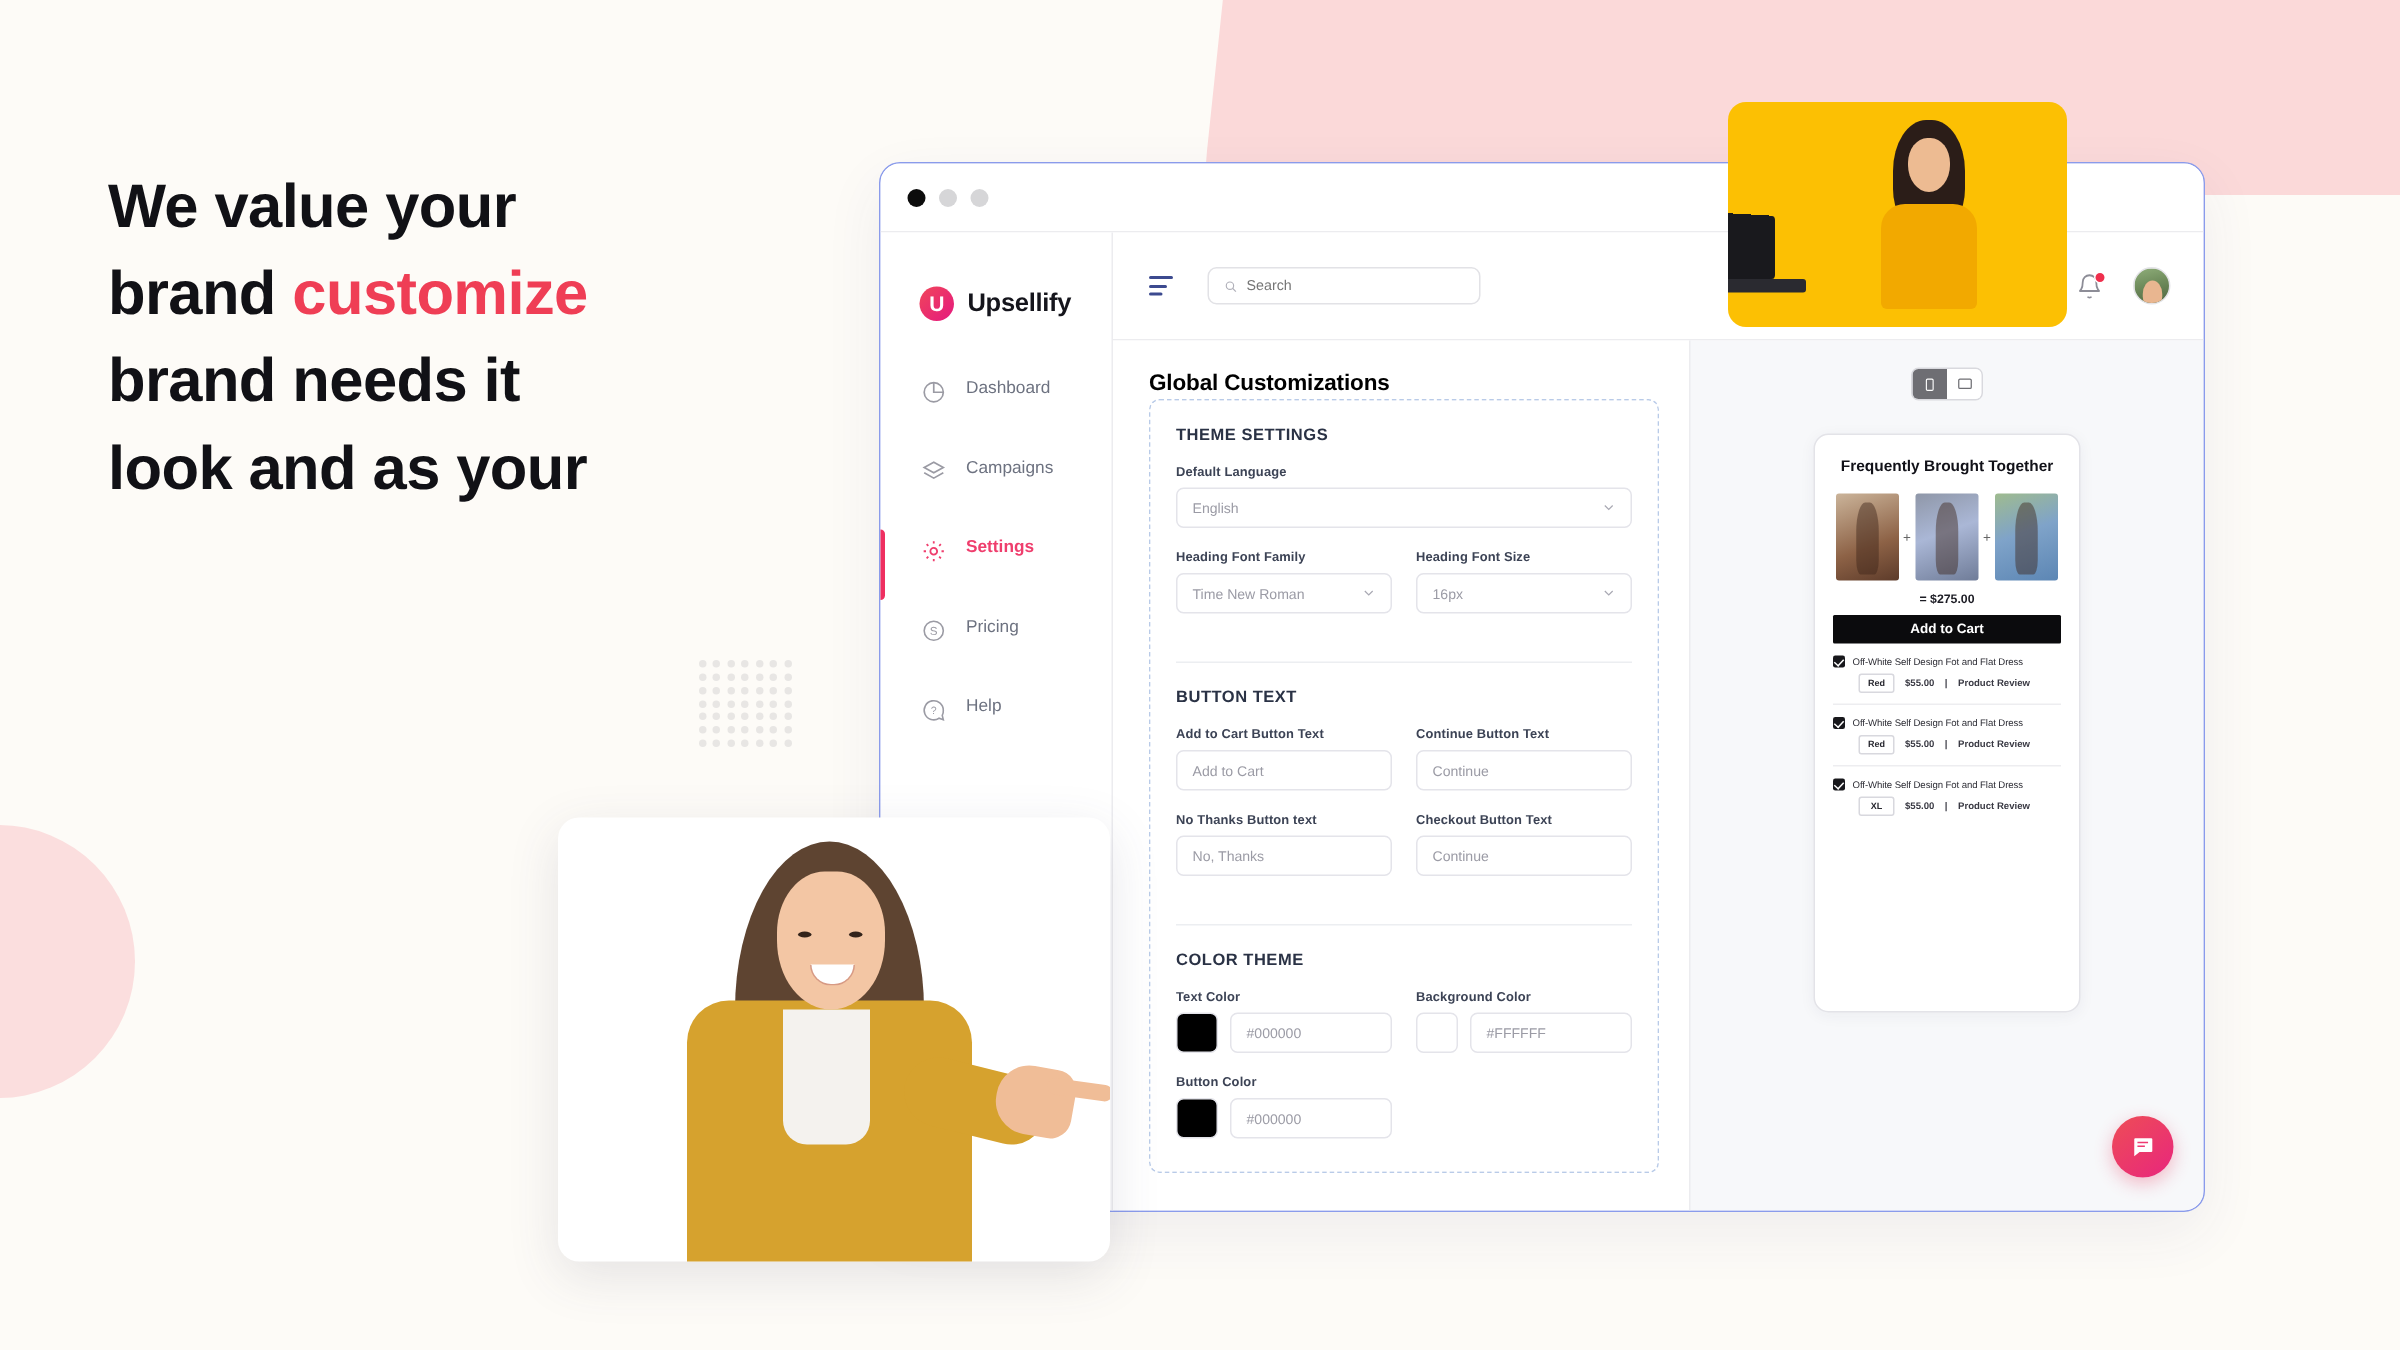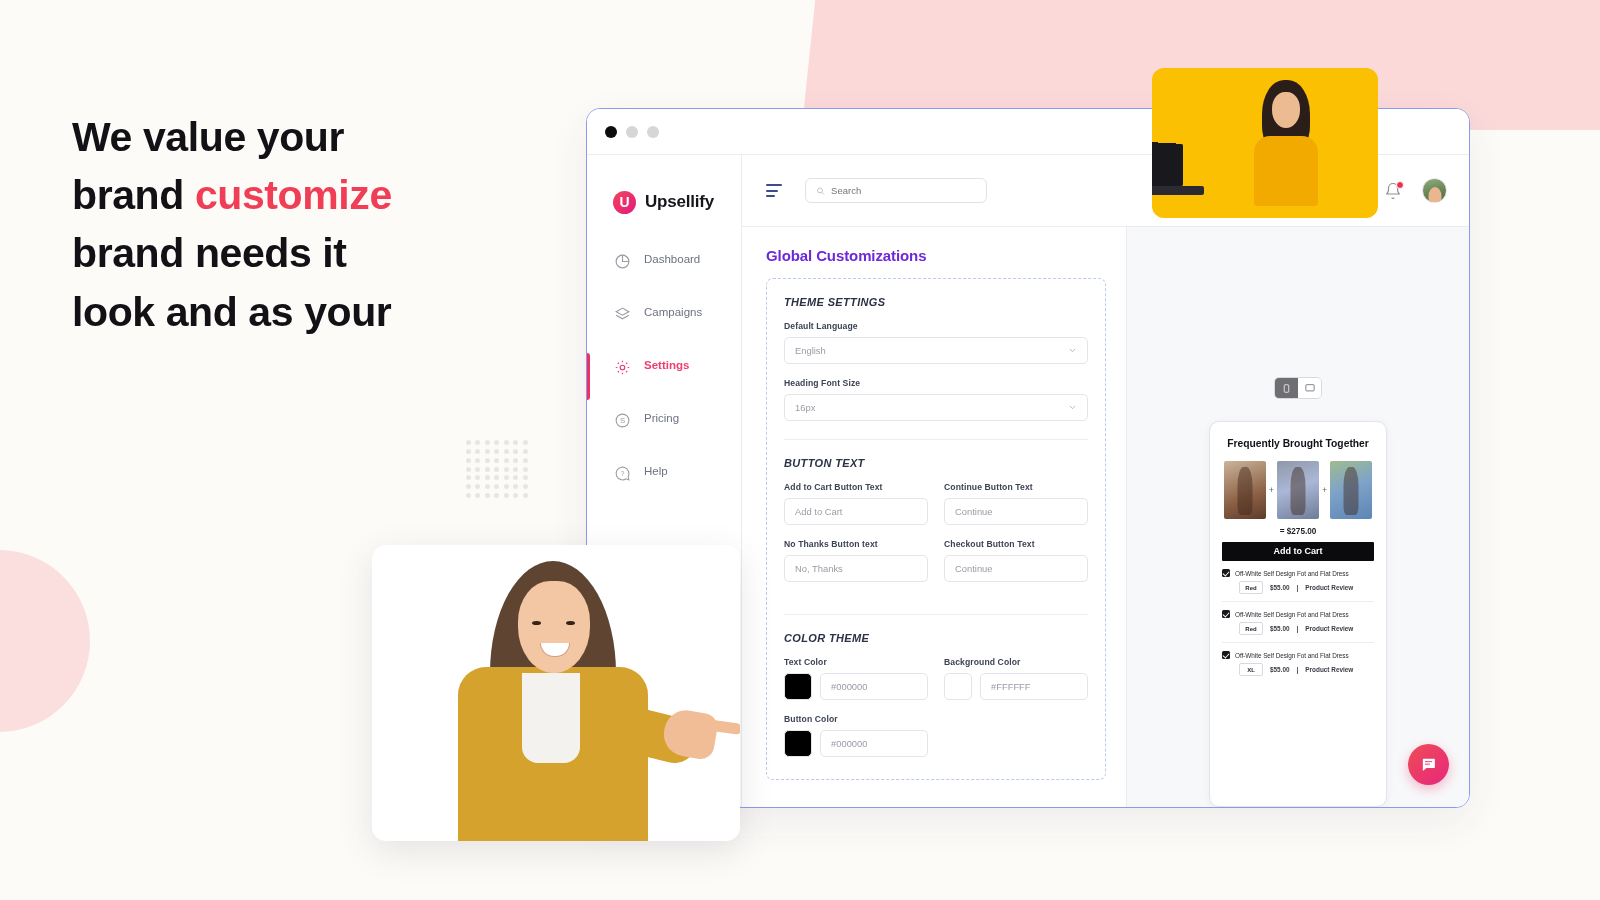--- a/index.html
+++ b/index.html
@@ -118,32 +118,31 @@
     width: 13px; height: 18px; border-radius: 50% 50% 42% 42%;
     background: #e9b690;
   }
 
   
   .content { flex: 1; display: flex; min-height: 0; }
   .settings-col {
     width: 384px; flex: 0 0 384px; background: #fff; padding: 20px 20px 0 24px;
     display: flex; flex-direction: column;
   }
-  .page-title { font-size: 15px; font-weight: 600; color: #6d28d9; letter-spacing: -0.1px; margin-bottom: 14px;}
+  .page-title { font-size: 15px; font-weight: 600; color: #000000; letter-spacing: -0.1px; margin-bottom: 2px;}
 
   .card {
     border: 1.3px dashed #b9cbe8; border-radius: 7px; padding: 0 17px;
     flex: 0 0 auto;
   }
   .sect { padding: 17px 0 18px; border-bottom: 1px solid #eceef1; }
   .sect:last-child { border-bottom: 0; padding-bottom: 8px; }
   .sect-title {
     font-size: 11px; font-weight: 700; color: #2a3245; letter-spacing: 0.35px;
     margin-bottom: 13px;
-    font-style: italic;
   }
   .field-label { font-size: 8.6px; font-weight: 700; color: #3c4355; margin-bottom: 6px; letter-spacing: 0.1px;}
   .row2 { display: flex; gap: 16px; }
   .row2 > div { flex: 1; min-width: 0; }
   .fld { margin-bottom: 14px; }
   .fld:last-child { margin-bottom: 0; }
   .inp {
     width: 100%; height: 27px; border: 1px solid #e4e4ea; border-radius: 5px;
     display: flex; align-items: center; padding: 0 10px; background: #fff;
     font-size: 9.4px; color: #9b9ba5;
@@ -151,21 +150,21 @@
   .inp.sel { justify-content: space-between; }
   .chev { width: 9px; height: 9px; flex: 0 0 9px; }
   .colorrow { display: flex; align-items: center; gap: 8px; }
   .swatch { width: 28px; height: 27px; border-radius: 5px; border: 1px solid #e4e4ea; flex: 0 0 28px; }
   .colorrow .inp { flex: 1; }
 
   
   .preview-col {
     flex: 1; background: #f7f8fa; border-left: 1px solid #ececef;
     display: flex; flex-direction: column; align-items: center; padding-top: 18px;
-    position: relative; min-width: 0; justify-content: flex-end;
+    position: relative; min-width: 0;
   }
   .devtoggle {
     display: flex; border-radius: 5px; overflow: hidden; border: 1px solid #d9d9de;
   }
   .devbtn {
     width: 23px; height: 20px; display: flex; align-items: center; justify-content: center;
     background: #fff; cursor: pointer;
   }
   .devbtn.active { background: #6e6e73; }
   .phone {
@@ -467,20 +466,29 @@
                 <div class="field-label">Default Language</div>
                 <div class="inp sel">
                   <span>English</span>
                   <svg class="chev" viewBox="0 0 24 24" fill="none" stroke="#a9a9b3" stroke-width="2.2">
                       <path d="m5 8 7 7 7-7"></path>
                     </svg>
                 </div>
               </div>
 
               <div class="row2">
+                <div class="fld">
+                  <div class="field-label">Heading Font Family</div>
+                  <div class="inp sel">
+                    <span>Time New Roman</span>
+                    <svg class="chev" viewBox="0 0 24 24" fill="none" stroke="#a9a9b3" stroke-width="2.2">
+                        <path d="m5 8 7 7 7-7"></path>
+                      </svg>
+                  </div>
+                </div>
                 <div class="fld">
                   <div class="field-label">Heading Font Size</div>
                   <div class="inp sel">
                     <span>16px</span>
                     <svg class="chev" viewBox="0 0 24 24" fill="none" stroke="#a9a9b3" stroke-width="2.2">
                         <path d="m5 8 7 7 7-7"></path>
                       </svg>
                   </div>
                 </div>
               </div>

